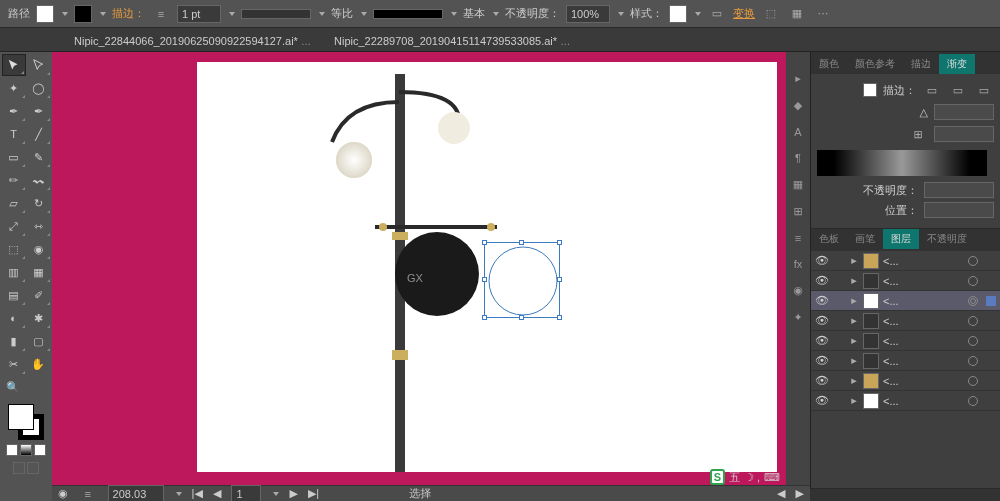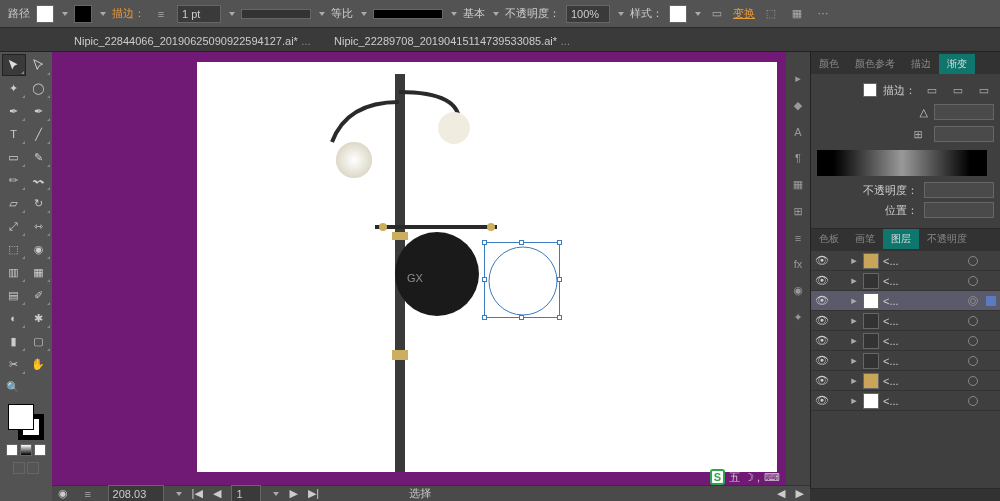--- a/index.html
+++ b/index.html
@@ -25,21 +25,21 @@
 .tool{width:24px;height:22px;display:flex;align-items:center;justify-content:center;color:#ccc;position:relative}
 .tool.selected{background:#3a3a3a;border:1px solid #222}
 .tool svg{width:14px;height:14px}
 .tool::after{content:"";position:absolute;right:1px;bottom:1px;width:0;height:0;border-right:3px solid #888;border-top:3px solid transparent}
 .tool.no-fly::after{display:none}
 .color-stack{margin-top:6px;position:relative;width:36px;height:36px}
 .color-stack .fill{position:absolute;top:0;left:0;width:26px;height:26px;background:#fff;border:1px solid #000}
 .color-stack .stroke{position:absolute;bottom:0;right:0;width:26px;height:26px;background:#fff;border:5px solid #000}
 .color-mini{display:flex;gap:2px;margin-top:4px}
 .color-mini span{width:12px;height:12px;border:1px solid #666}
-.canvas-area{flex:1;background:#701a75;position:relative;overflow:hidden}
+.canvas-area{flex:1;background:#be185d;position:relative;overflow:hidden}
 .canvas{position:absolute;top:10px;left:145px;width:580px;height:410px;background:#fff}
 .artwork{position:absolute;top:10px;left:145px;width:580px;height:410px}
 .right-panels{width:190px;background:#3f3f3f;display:flex;flex-direction:column;border-left:1px solid #222}
 .panel{border-bottom:1px solid #2a2a2a}
 .panel-tabs{display:flex;background:#323232;height:22px;align-items:flex-end}
 .ptab{padding:3px 8px;color:#888;font-size:10px}
 .ptab.active{background:#0f766e;color:#ddd}
 .panel-body{padding:6px;font-size:10px;color:#aaa}
 .row{display:flex;align-items:center;gap:6px;margin-bottom:4px;justify-content:flex-end}
 .row .lbl{flex:0 0 auto}

